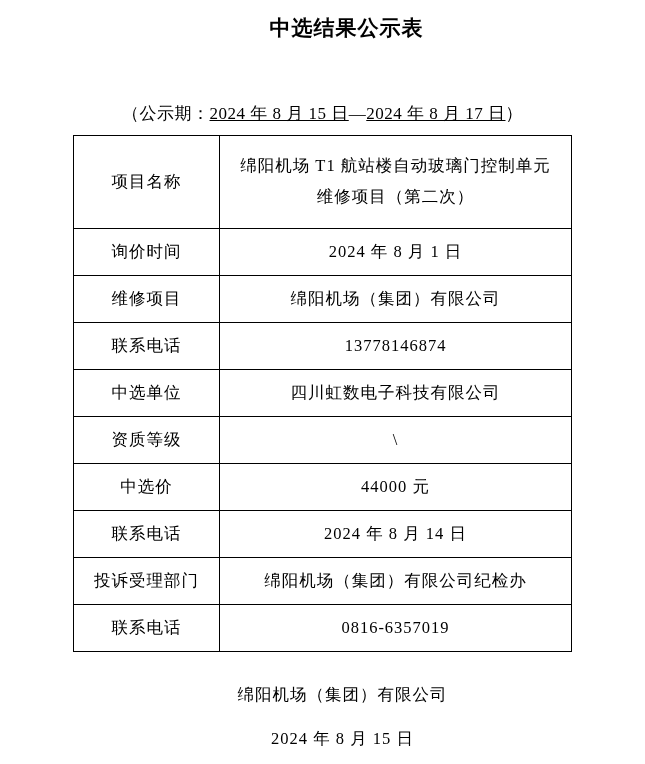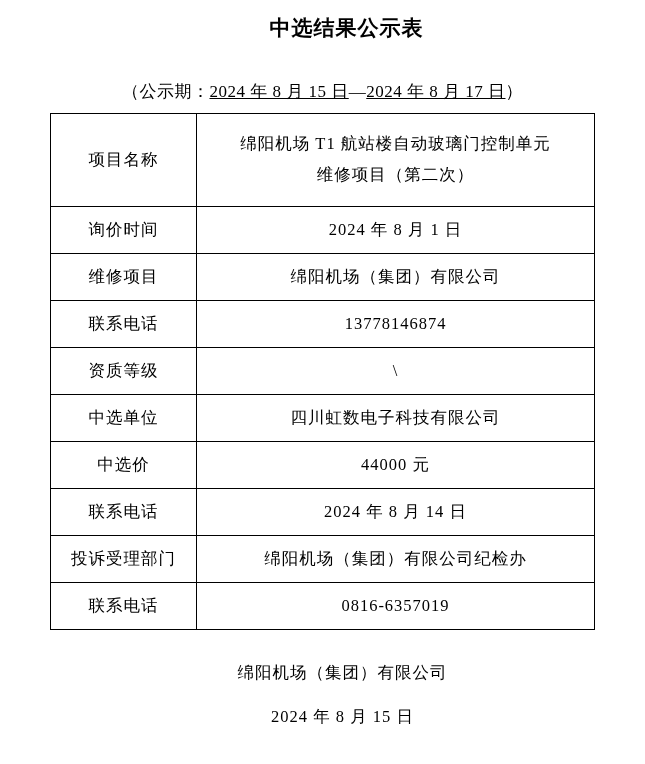--- a/index.html
+++ b/index.html
@@ -27,30 +27,30 @@
     font-size: 21px;
     font-weight: bold;
     letter-spacing: 1px;
     margin-top: 14px;
     margin-bottom: 0;
     padding-left: 48px;
   }
   .notice-period {
     text-align: center;
     font-size: 17px;
-    margin-top: 38px;
+    margin-top: 60px;
     margin-bottom: 10px;
     letter-spacing: 0.5px;
   }
   .notice-period .underline {
     text-decoration: underline;
   }
   table.info-table {
     border-collapse: collapse;
-    width: 545px;
+    width: 499px;
     margin: 0 auto;
     table-layout: fixed;
   }
   table.info-table td {
     border: 1px solid #000000;
     font-size: 16.5px;
     text-align: center;
     vertical-align: middle;
     letter-spacing: 1px;
     padding: 0;
@@ -111,26 +111,26 @@
       </tr>
       <tr>
         <td class="label-cell">维修项目</td>
         <td class="value-cell">绵阳机场（集团）有限公司</td>
       </tr>
       <tr>
         <td class="label-cell">联系电话</td>
         <td class="value-cell">13778146874</td>
       </tr>
       <tr>
+        <td class="label-cell">中选单位</td>
+        <td class="value-cell">四川虹数电子科技有限公司</td>
+      </tr>
+      <tr>
         <td class="label-cell">资质等级</td>
         <td class="value-cell">\</td>
-      </tr>
-      <tr>
-        <td class="label-cell">中选单位</td>
-        <td class="value-cell">四川虹数电子科技有限公司</td>
       </tr>
       <tr>
         <td class="label-cell">中选价</td>
         <td class="value-cell">44000 元</td>
       </tr>
       <tr>
         <td class="label-cell">联系电话</td>
         <td class="value-cell">2024 年 8 月 14 日</td>
       </tr>
       <tr>

